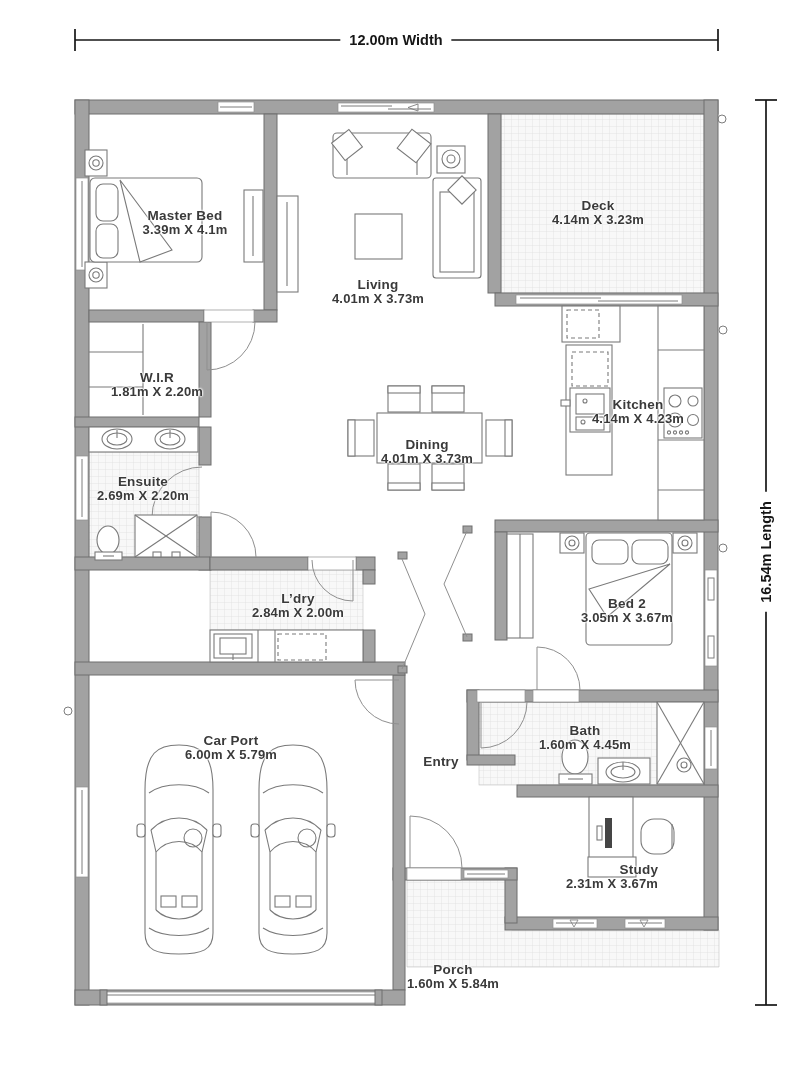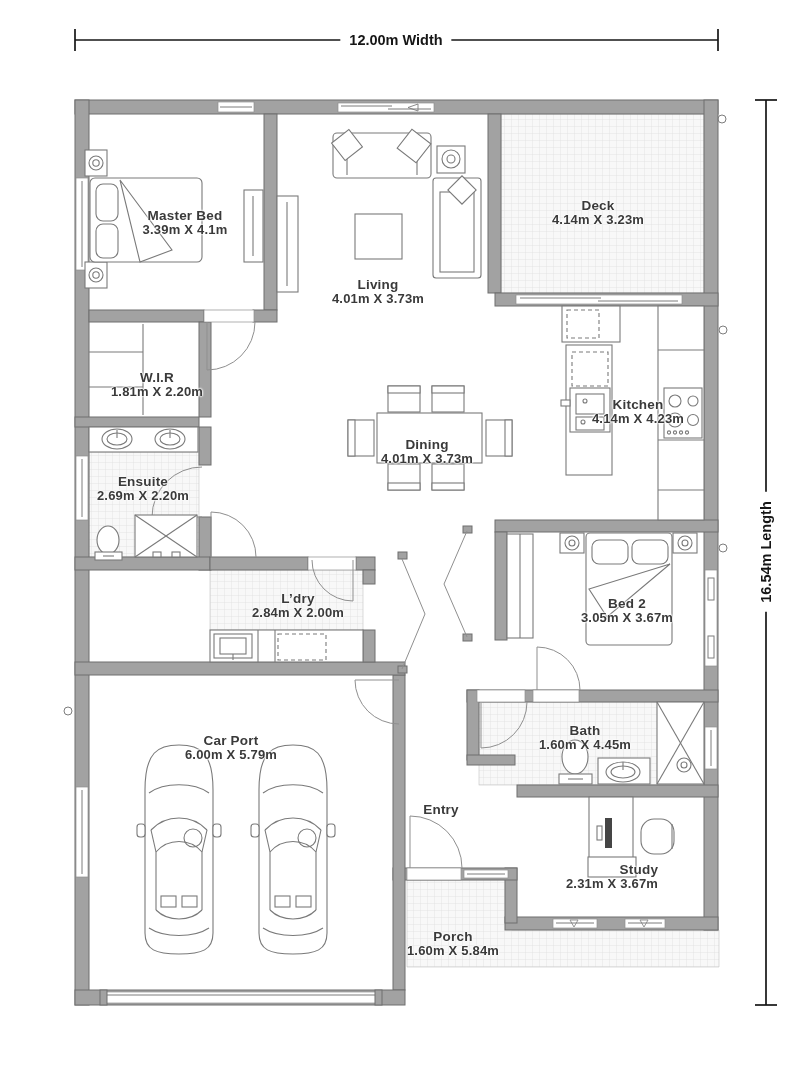--- a/index.html
+++ b/index.html
@@ -433,26 +433,26 @@
       <div class="rs">3.05m X 3.67m</div>
 </div>
 <div class="room-label" style="left:231px;top:716px;margin-top:32px;">
   <div class="rn">Car Port</div>
       <div class="rs">6.00m X 5.79m</div>
 </div>
 <div class="room-label" style="left:585px;top:730px;margin-top:8px;">
   <div class="rn">Bath</div>
       <div class="rs">1.60m X 4.45m</div>
 </div>
-<div class="room-label" style="left:441px;top:810px;">
+<div class="room-label" style="left:441px;top:762px;">
   <div class="rn">Entry</div>
       <div class="rs"></div>
 </div>
 <div class="room-label" style="left:612px;top:877px;text-align:right;">
   <div class="rn">Study</div>
       <div class="rs">2.31m X 3.67m</div>
 </div>
-<div class="room-label" style="left:453px;top:944px;">
+<div class="room-label" style="left:453px;top:977px;">
   <div class="rn">Porch</div>
       <div class="rs">1.60m X 5.84m</div>
 </div>
 
 </div>
 
 </body></html>

